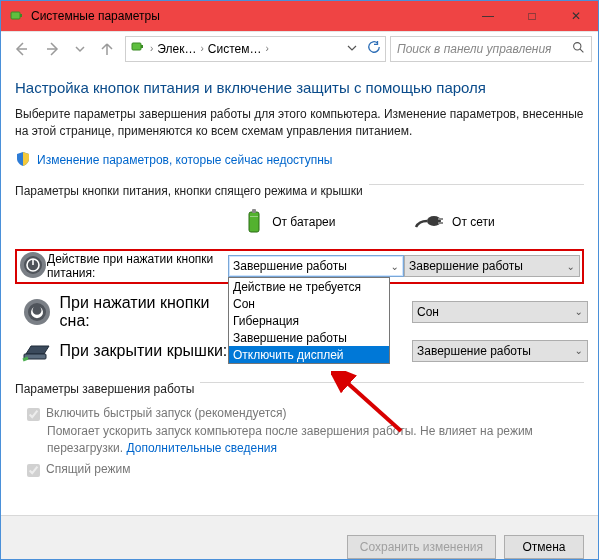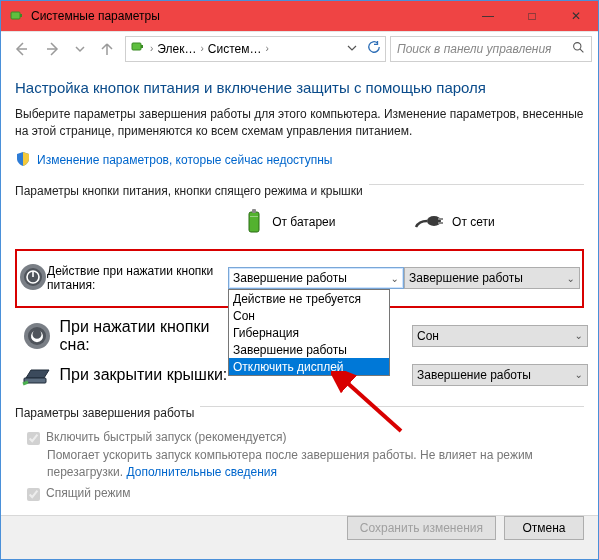--- a/index.html
+++ b/index.html
@@ -154,21 +154,21 @@
     font-size:10px;
     color:#555;
   }
   .selectbox.open {
     background:#fff;
     border:1px solid #7aa7d7;
     box-shadow: inset 0 0 0 1px #cde4ff;
   }
   .highlight-row {
     border:2px solid #d80000;
-    padding:12px 2px;
+    padding:0 2px;
     display:flex;
     align-items:center;
     margin-bottom:10px;
   }
   .dropdown {
     position:absolute;
     top:21px;
     left:-1px;
     width:162px;
     background:#fff;
@@ -205,21 +205,21 @@
     margin-bottom:6px;
   }
   .chkdesc .link { color:#0066cc;}
   .footer {
     position:absolute;
     bottom:0; left:0; right:0;
     height:44px;
     background:#f0f0f0;
     border-top:1px solid #d8d8d8;
     display:flex;
-    align-items:flex-start;
+    align-items:flex-end;
     justify-content:flex-end;
     gap:8px;
     padding-right:14px;
   }
   .footer button {
     min-width:120px;
     height:24px;
     font-size:12px;
     font-family:inherit;
     border:1px solid #adadad;

